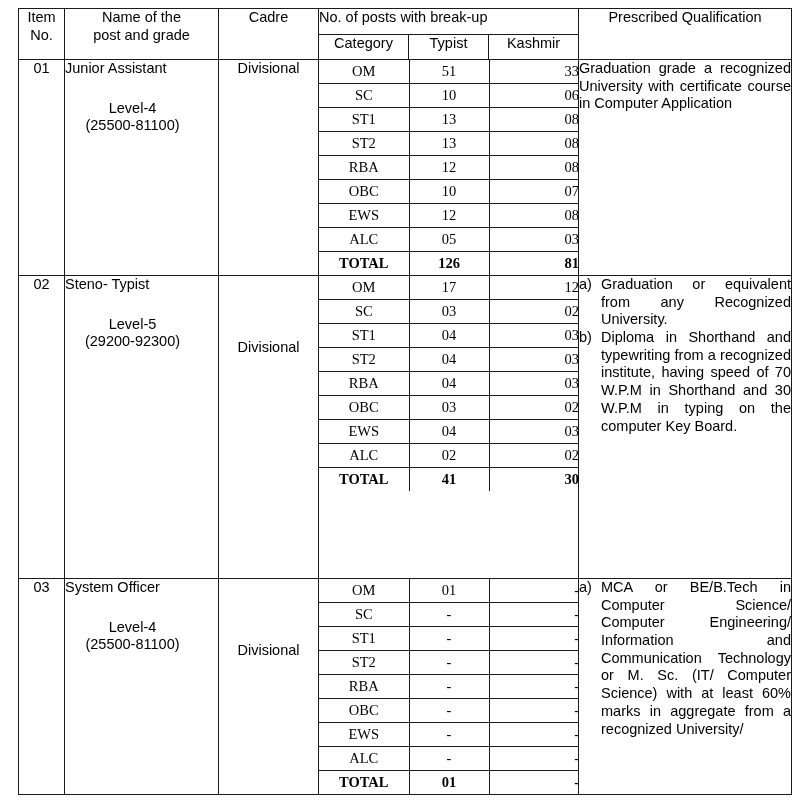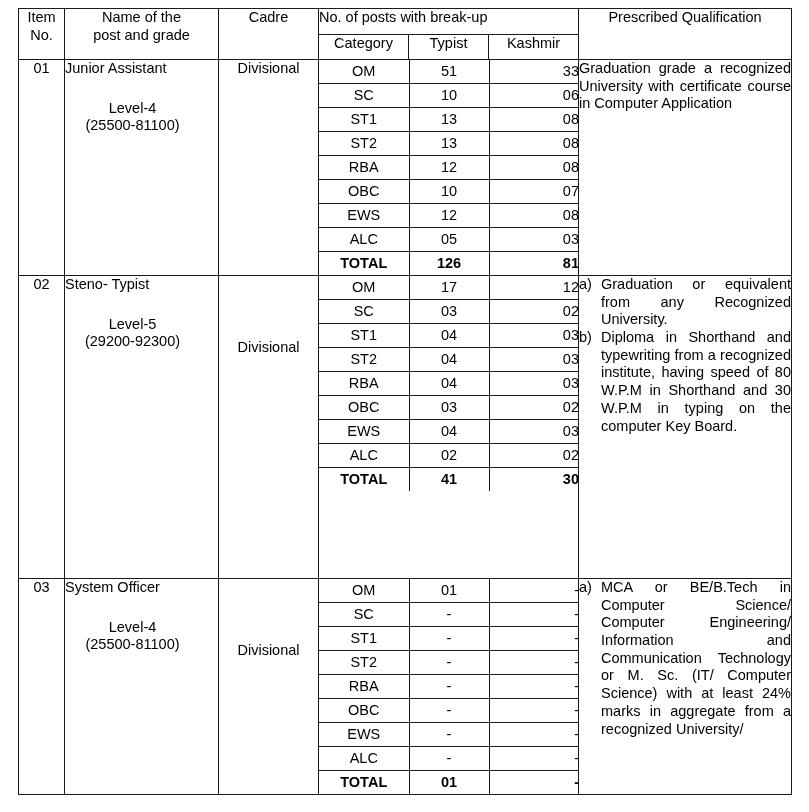--- a/index.html
+++ b/index.html
@@ -115,20 +115,21 @@
     flex: 1 1 auto;
     text-align: justify;
     text-align-last: left;
   }
   
   .c-breakup { padding: 0; border: none; }
   table.breakup {
     width: 100%;
     border-collapse: collapse;
     table-layout: fixed;
+    font-family: Liberation Serif, serif;
   }
   table.breakup td {
     border: 1px solid #1a1a1a;
     border-top: none;
     text-align: center;
     font-size: 14.5px;
     height: 23px;
     line-height: 23px;
     padding: 0;
     vertical-align: middle;
@@ -309,21 +310,21 @@
               </tbody>
             </table>
           </td>
           <td class="c-qual">
             <div class="qual-item">
               <span class="qual-marker">a)</span>
               <span class="qual-text">Graduation or equivalent from any Recognized University.</span>
             </div>
             <div class="qual-item">
               <span class="qual-marker">b)</span>
-              <span class="qual-text">Diploma in Shorthand and typewriting from a recognized institute, having speed of 80 W.P.M in Shorthand and 30 W.P.M in typing on the computer Key Board.</span>
+              <span class="qual-text">Diploma in Shorthand and typewriting from a recognized institute, having speed of 70 W.P.M in Shorthand and 30 W.P.M in typing on the computer Key Board.</span>
             </div>
           </td>
         </tr>
         <tr style="height: 212px;">
           <td class="c-item">03</td>
           <td class="c-post">
             <span class="post-name">System Officer</span>
             <span class="grade-block">
               <span class="grade-line">Level-4</span>
               <span class="grade-line">(25500-81100)</span>
@@ -382,19 +383,19 @@
                   <td class="left-edge">TOTAL</td>
                   <td>01</td>
                   <td class="right-edge">-</td>
                 </tr>
               </tbody>
             </table>
           </td>
           <td class="c-qual">
             <div class="qual-item">
               <span class="qual-marker">a)</span>
-              <span class="qual-text">MCA or BE/B.Tech in Computer Science/ Computer Engineering/ Information and Communication Technology or M. Sc. (IT/ Computer Science) with at least 24% marks in aggregate from a recognized University/</span>
+              <span class="qual-text">MCA or BE/B.Tech in Computer Science/ Computer Engineering/ Information and Communication Technology or M. Sc. (IT/ Computer Science) with at least 60% marks in aggregate from a recognized University/</span>
             </div>
           </td>
         </tr>
       </tbody>
   </table>
 </div>
 
 </body></html>

